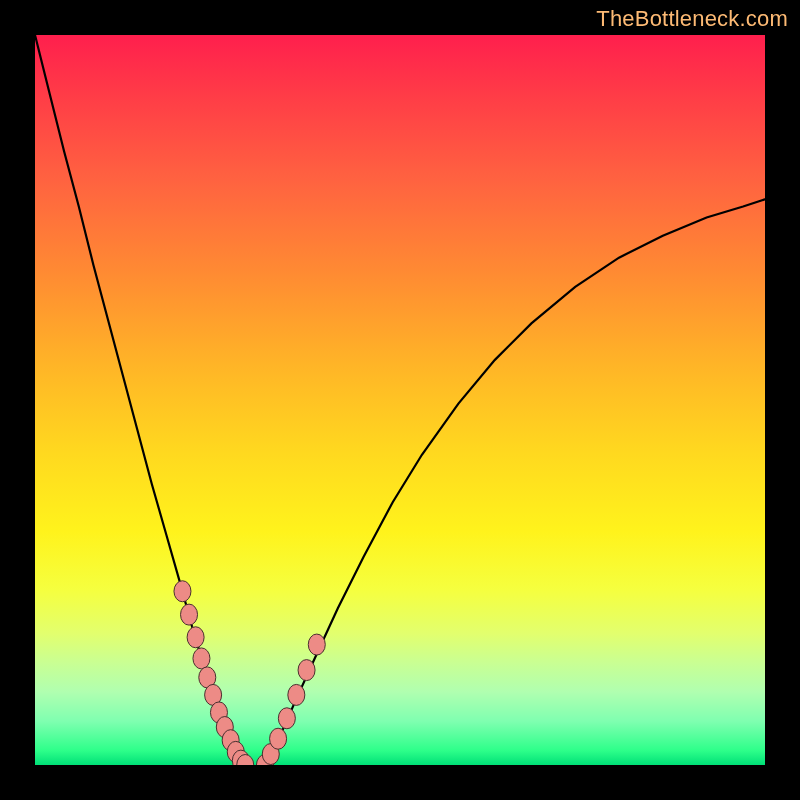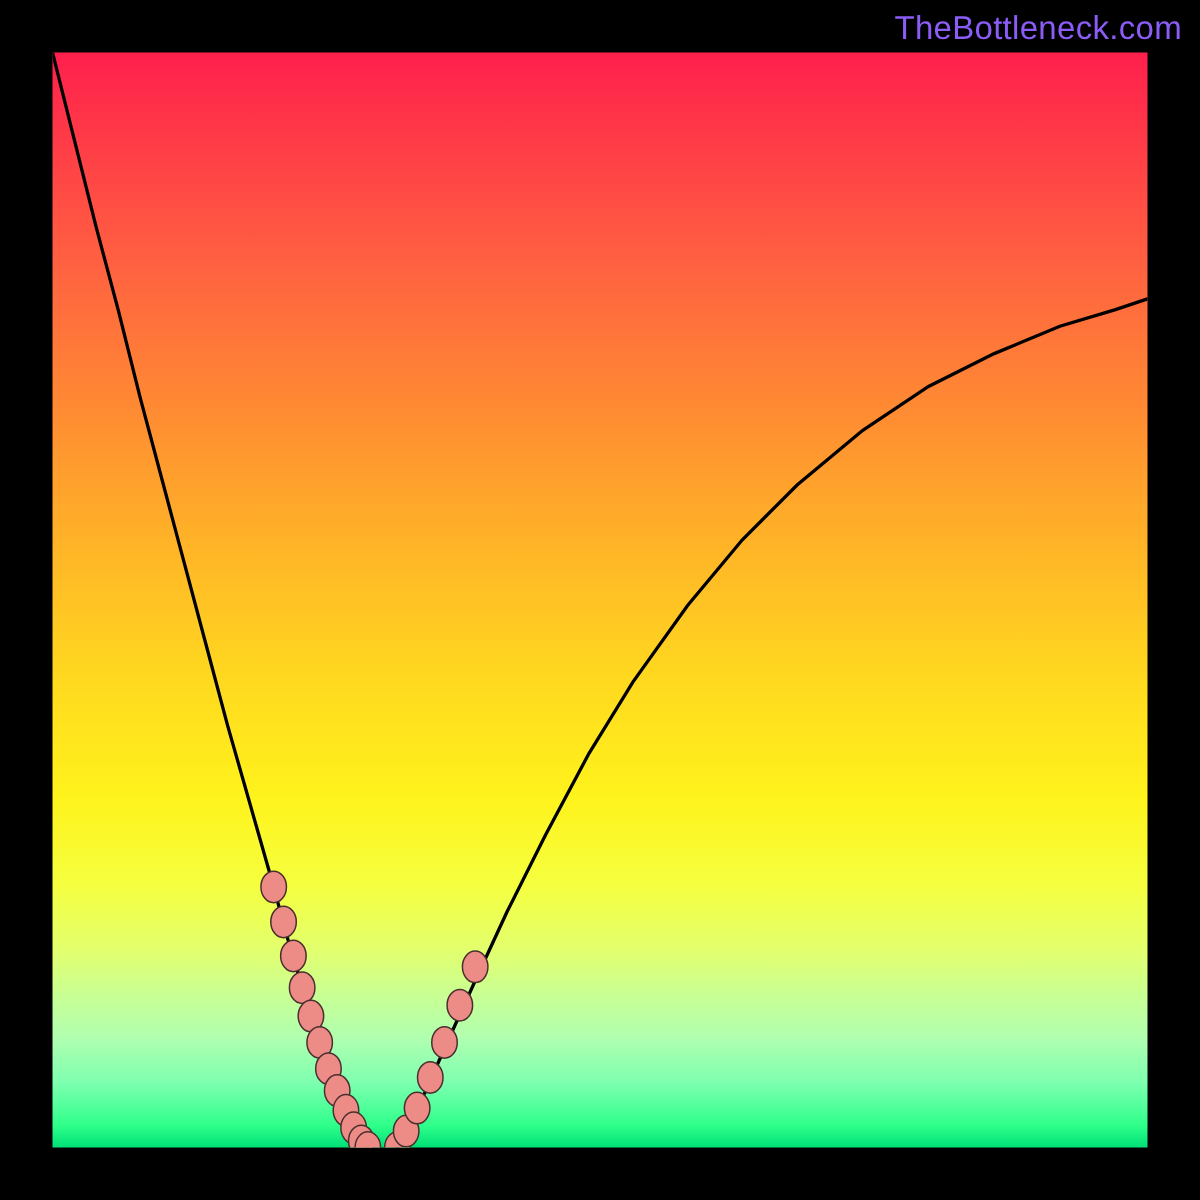--- a/index.html
+++ b/index.html
@@ -44,21 +44,21 @@
     position: absolute;
     left: 0;
     top: 0;
     width: 730px;
     height: 730px;
   }
   .watermark {
     position: absolute;
     top: 6px;
     right: 12px;
-    color: #8b5cf6;
+    color: #fdba74;
     font-size: 22px;
     letter-spacing: 0.2px;
     user-select: none;
   }
 </style>
 </head>
 <body>
 
 <div class="outer">
 

